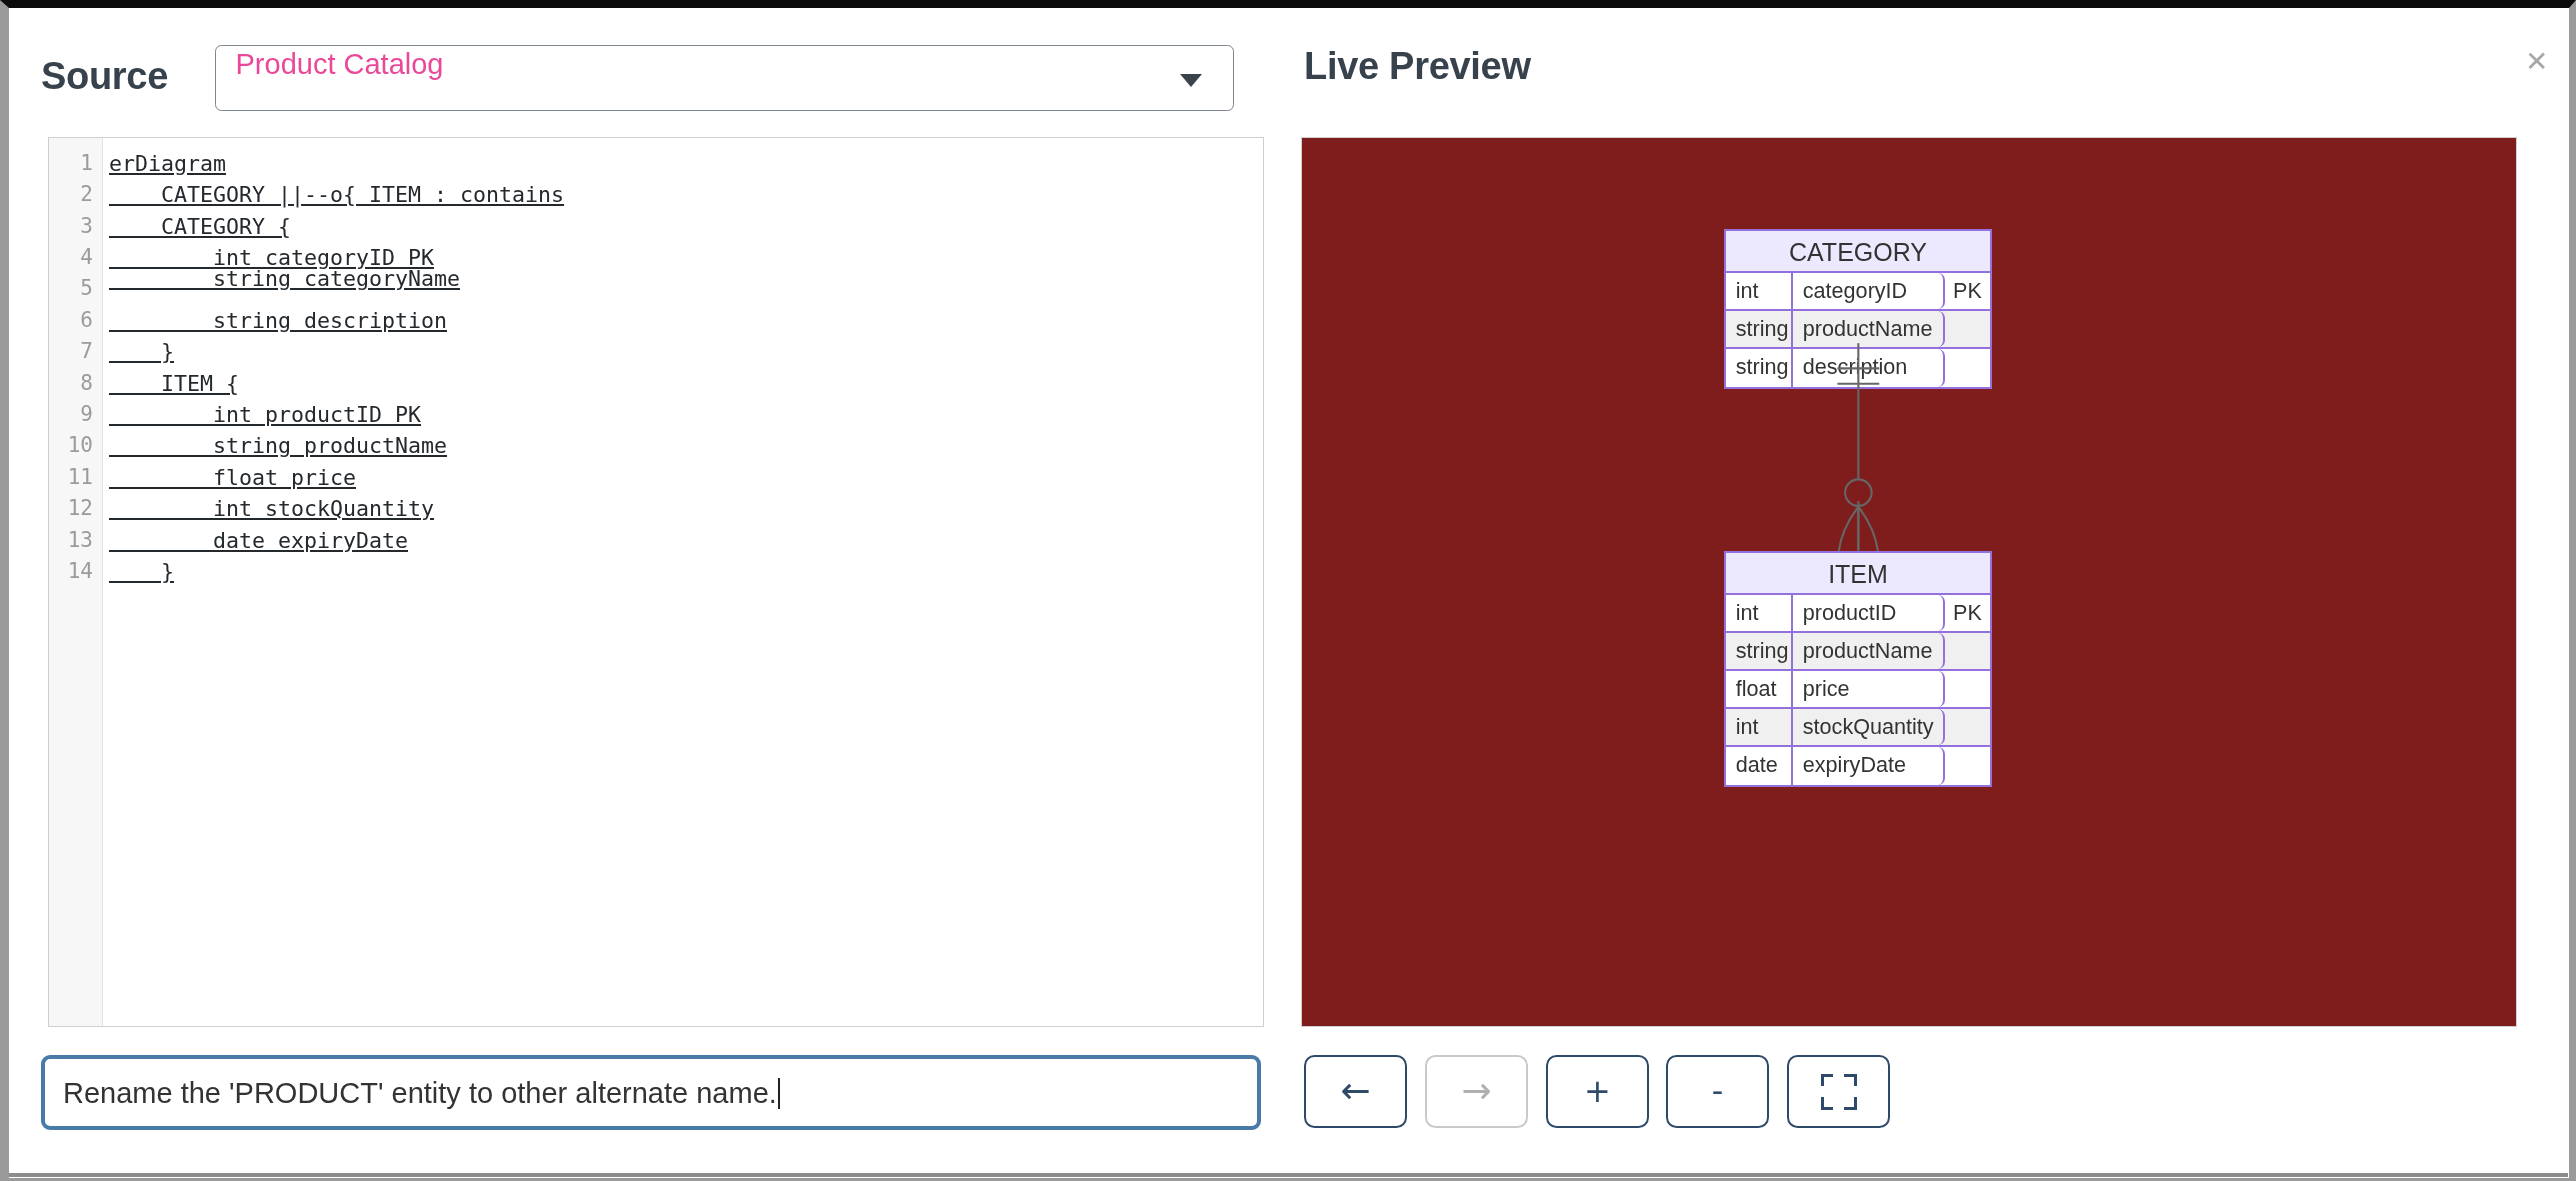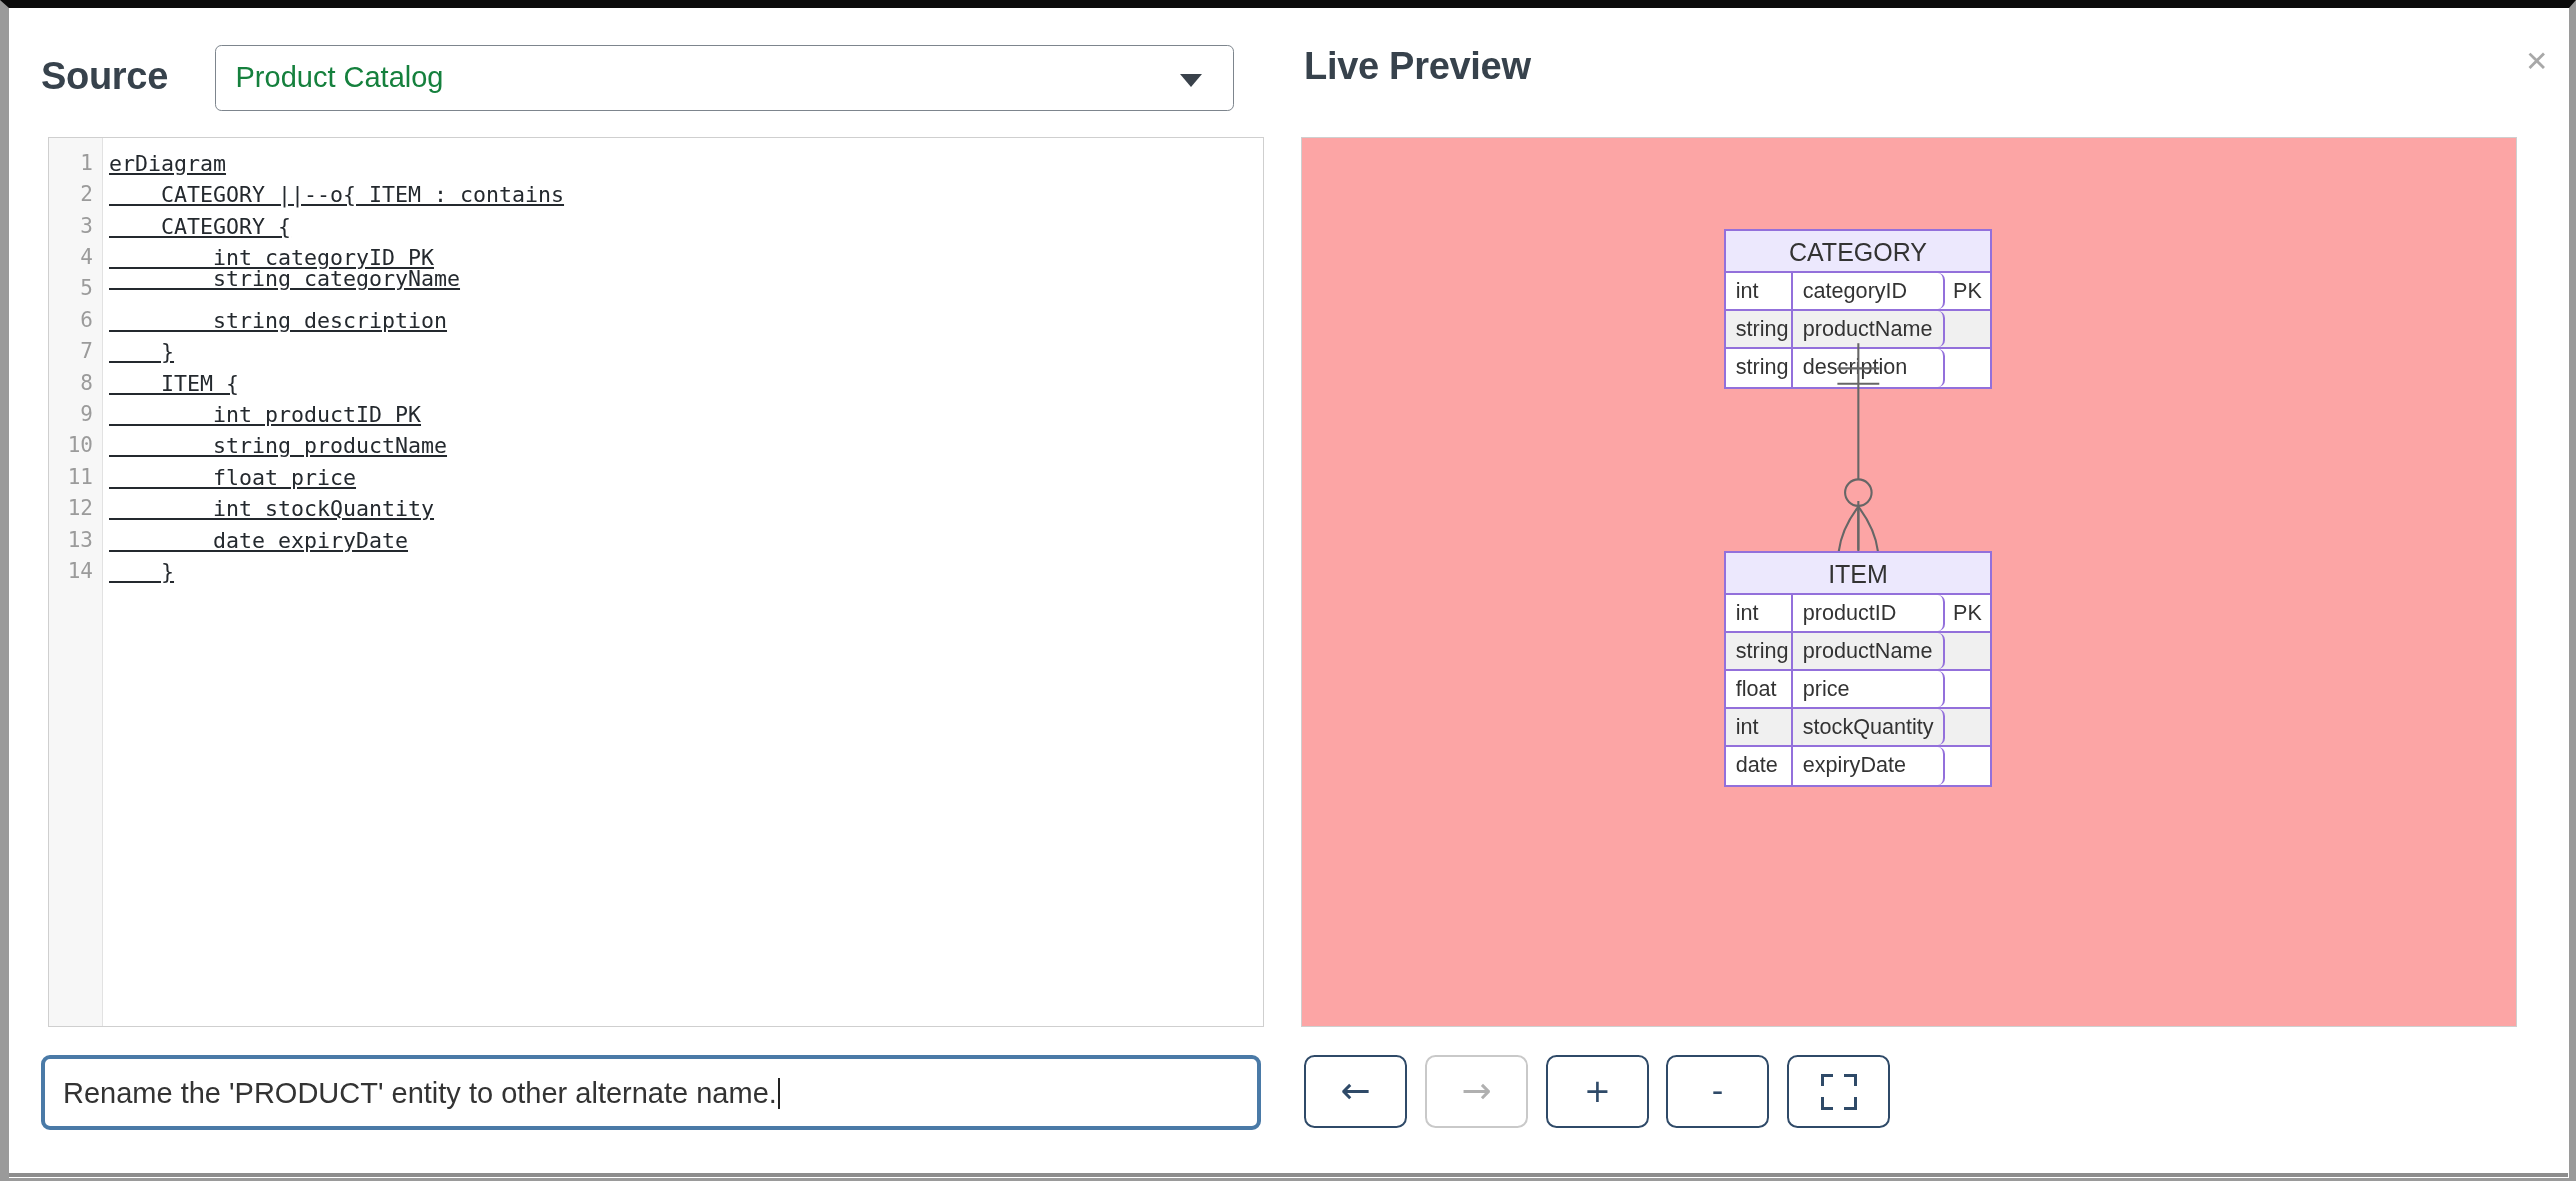--- a/index.html
+++ b/index.html
@@ -77,23 +77,23 @@
     height: 66px;
     border: 1.4px solid #7d858d;
     border-radius: 6.3px;
     background: #ffffff;
     box-sizing: border-box;
     cursor: pointer;
   }
   #source-select-value {
     position: absolute;
     left: 19.5px;
-    top: 15px;
+    top: 2px;
     font-size: 29px;
-    color: #15803d;
+    color: #ec4899;
   }
   #select-caret {
     position: absolute;
     right: 31px;
     top: 28px;
     width: 0; height: 0;
     border-left: 11px solid transparent;
     border-right: 11px solid transparent;
     border-top: 13.3px solid #3a424b;
   }
@@ -159,21 +159,21 @@
   }
 
   
   #preview-panel {
     position: absolute;
     left: 1292px;
     top: 129px;
     width: 1216px;
     height: 890px;
     border: 1.4px solid #cfcfcf;
-    background: #fca5a5;
+    background: #7f1d1d;
     box-sizing: border-box;
     overflow: hidden;
   }
   #er-canvas {
     position: absolute;
     left: 0; top: 0;
     width: 1216px;
     height: 890px;
   }
 

